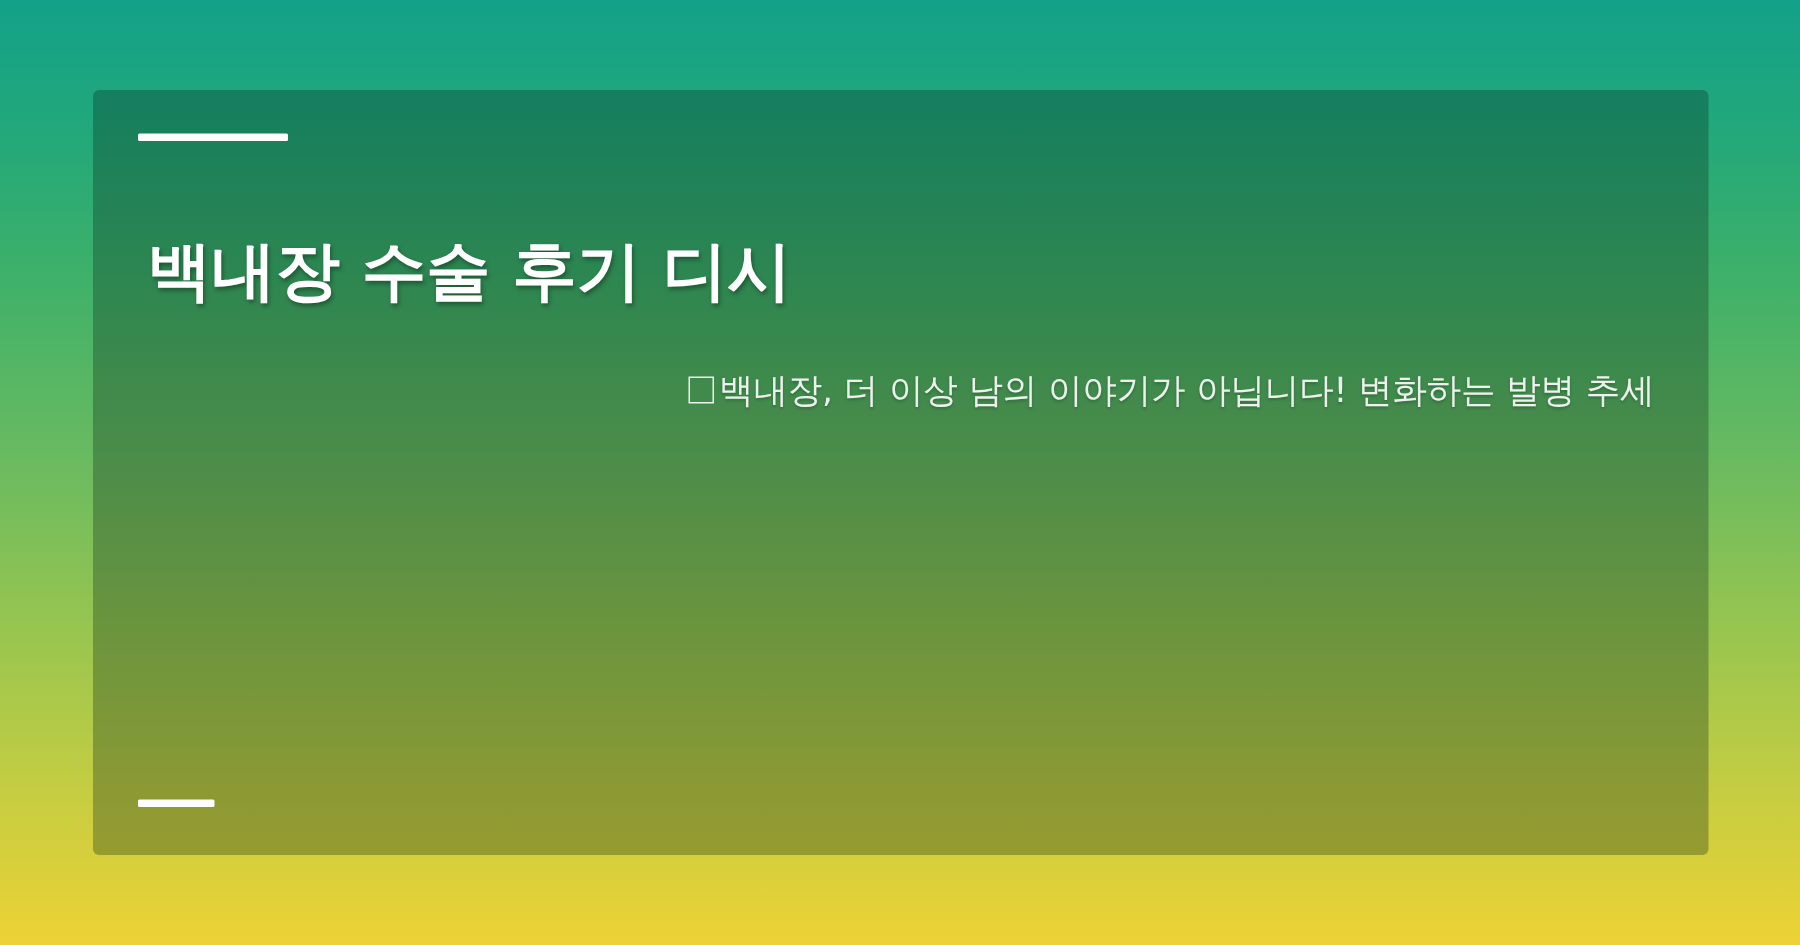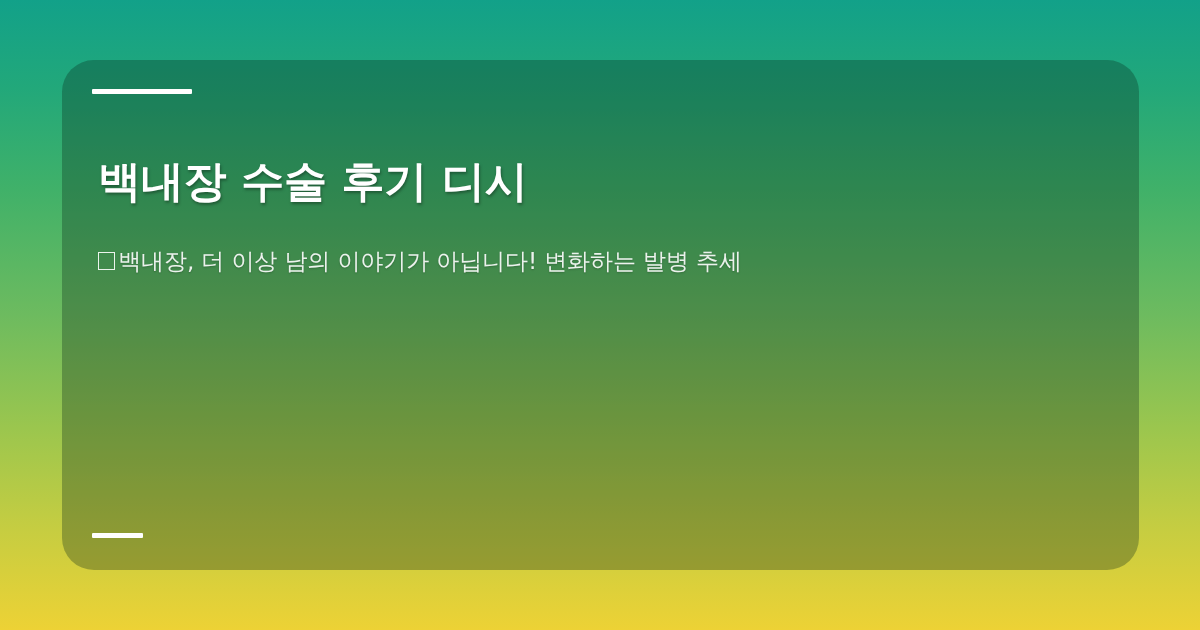--- a/index.html
+++ b/index.html
@@ -33,21 +33,21 @@
   }
 
   
   .card {
     position: absolute;
     left: 62px;
     top: 60px;
     width: 1077px;
     height: 510px;
     box-sizing: border-box;
-    border-radius: 32px;
+    border-radius: 4px;
     background: rgba(8, 38, 22, 0.30);
     padding: 0 18px;
     display: flex;
     flex-direction: column;
   }
 
   .accent-top {
     position: absolute;
     left: 30px;
     top: 29px;
@@ -87,20 +87,21 @@
 
   .card-subtitle {
     margin: 38px 0 0 0;
     font-size: 23px;
     line-height: 1.4;
     font-weight: 400;
     color: rgba(255, 255, 255, 0.90);
     letter-spacing: -0.1px;
     text-shadow: 0 1px 2px rgba(0, 0, 0, 0.22);
     white-space: nowrap;
+    text-align: right;
   }
 
   .tofu {
     display: inline-block;
     width: 0.72em;
     height: 0.78em;
     box-sizing: border-box;
     border: 1.6px solid rgba(255, 255, 255, 0.90);
     vertical-align: -0.06em;
     margin-right: 0.16em;

